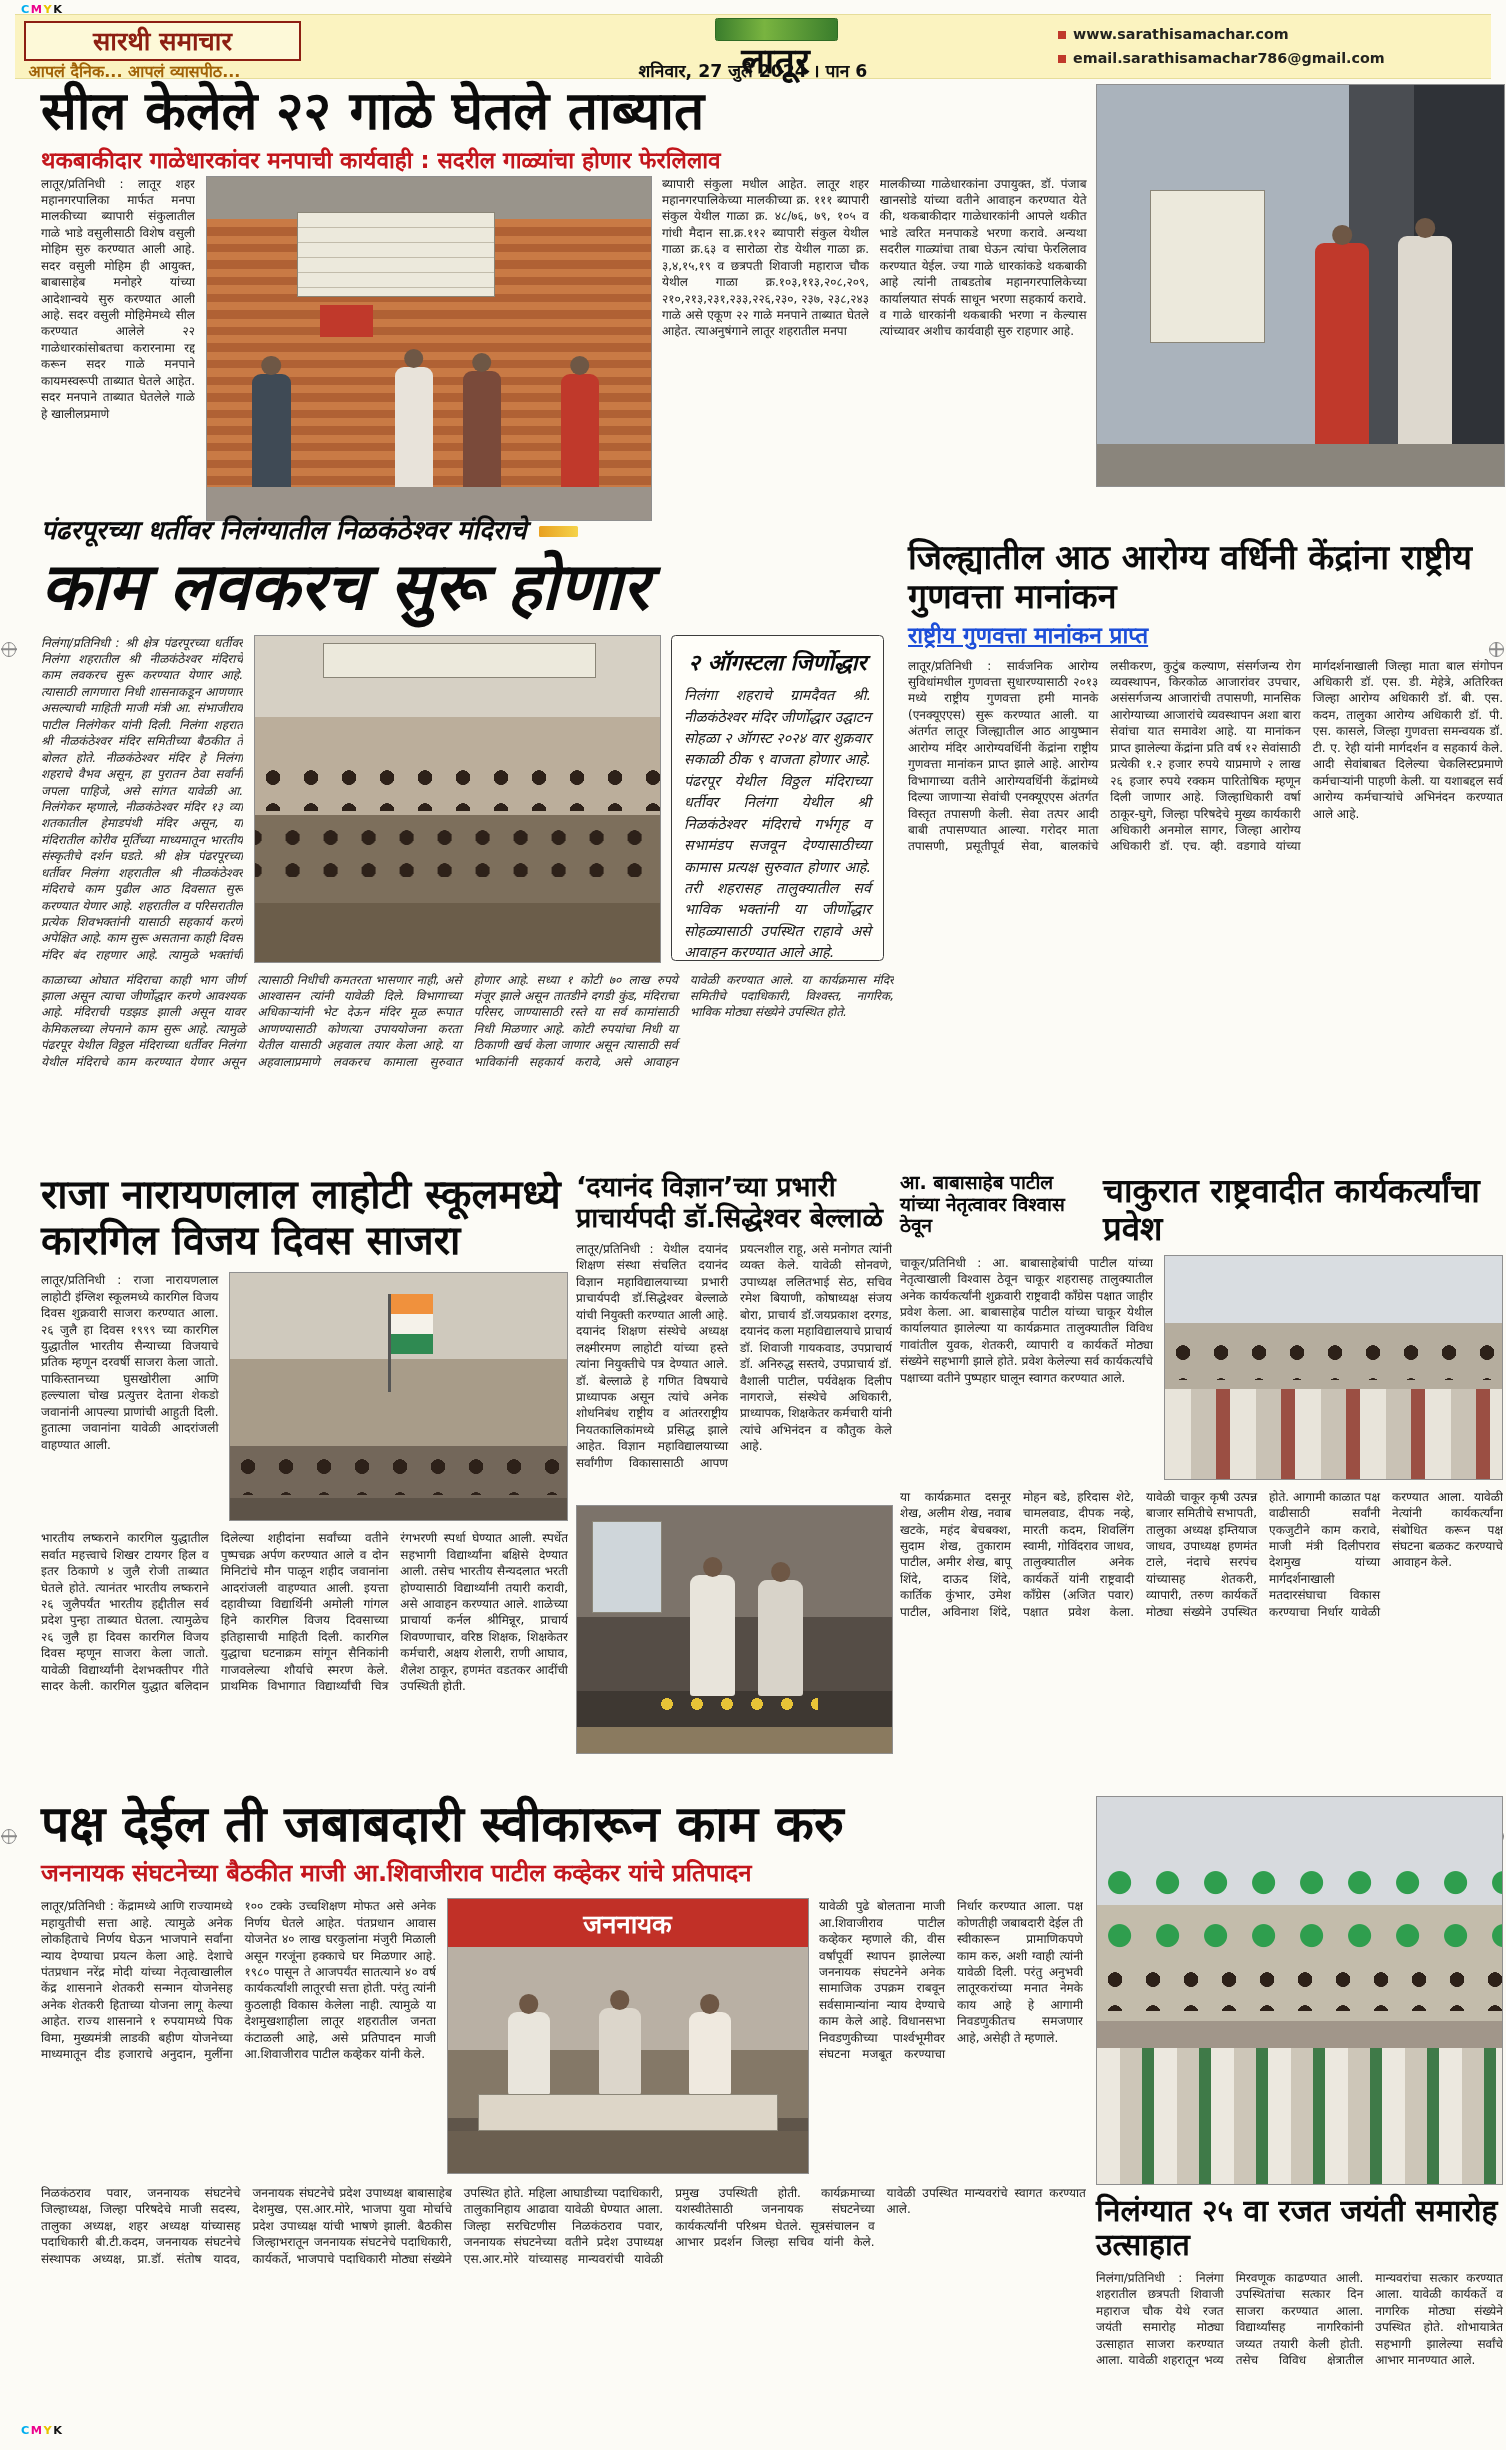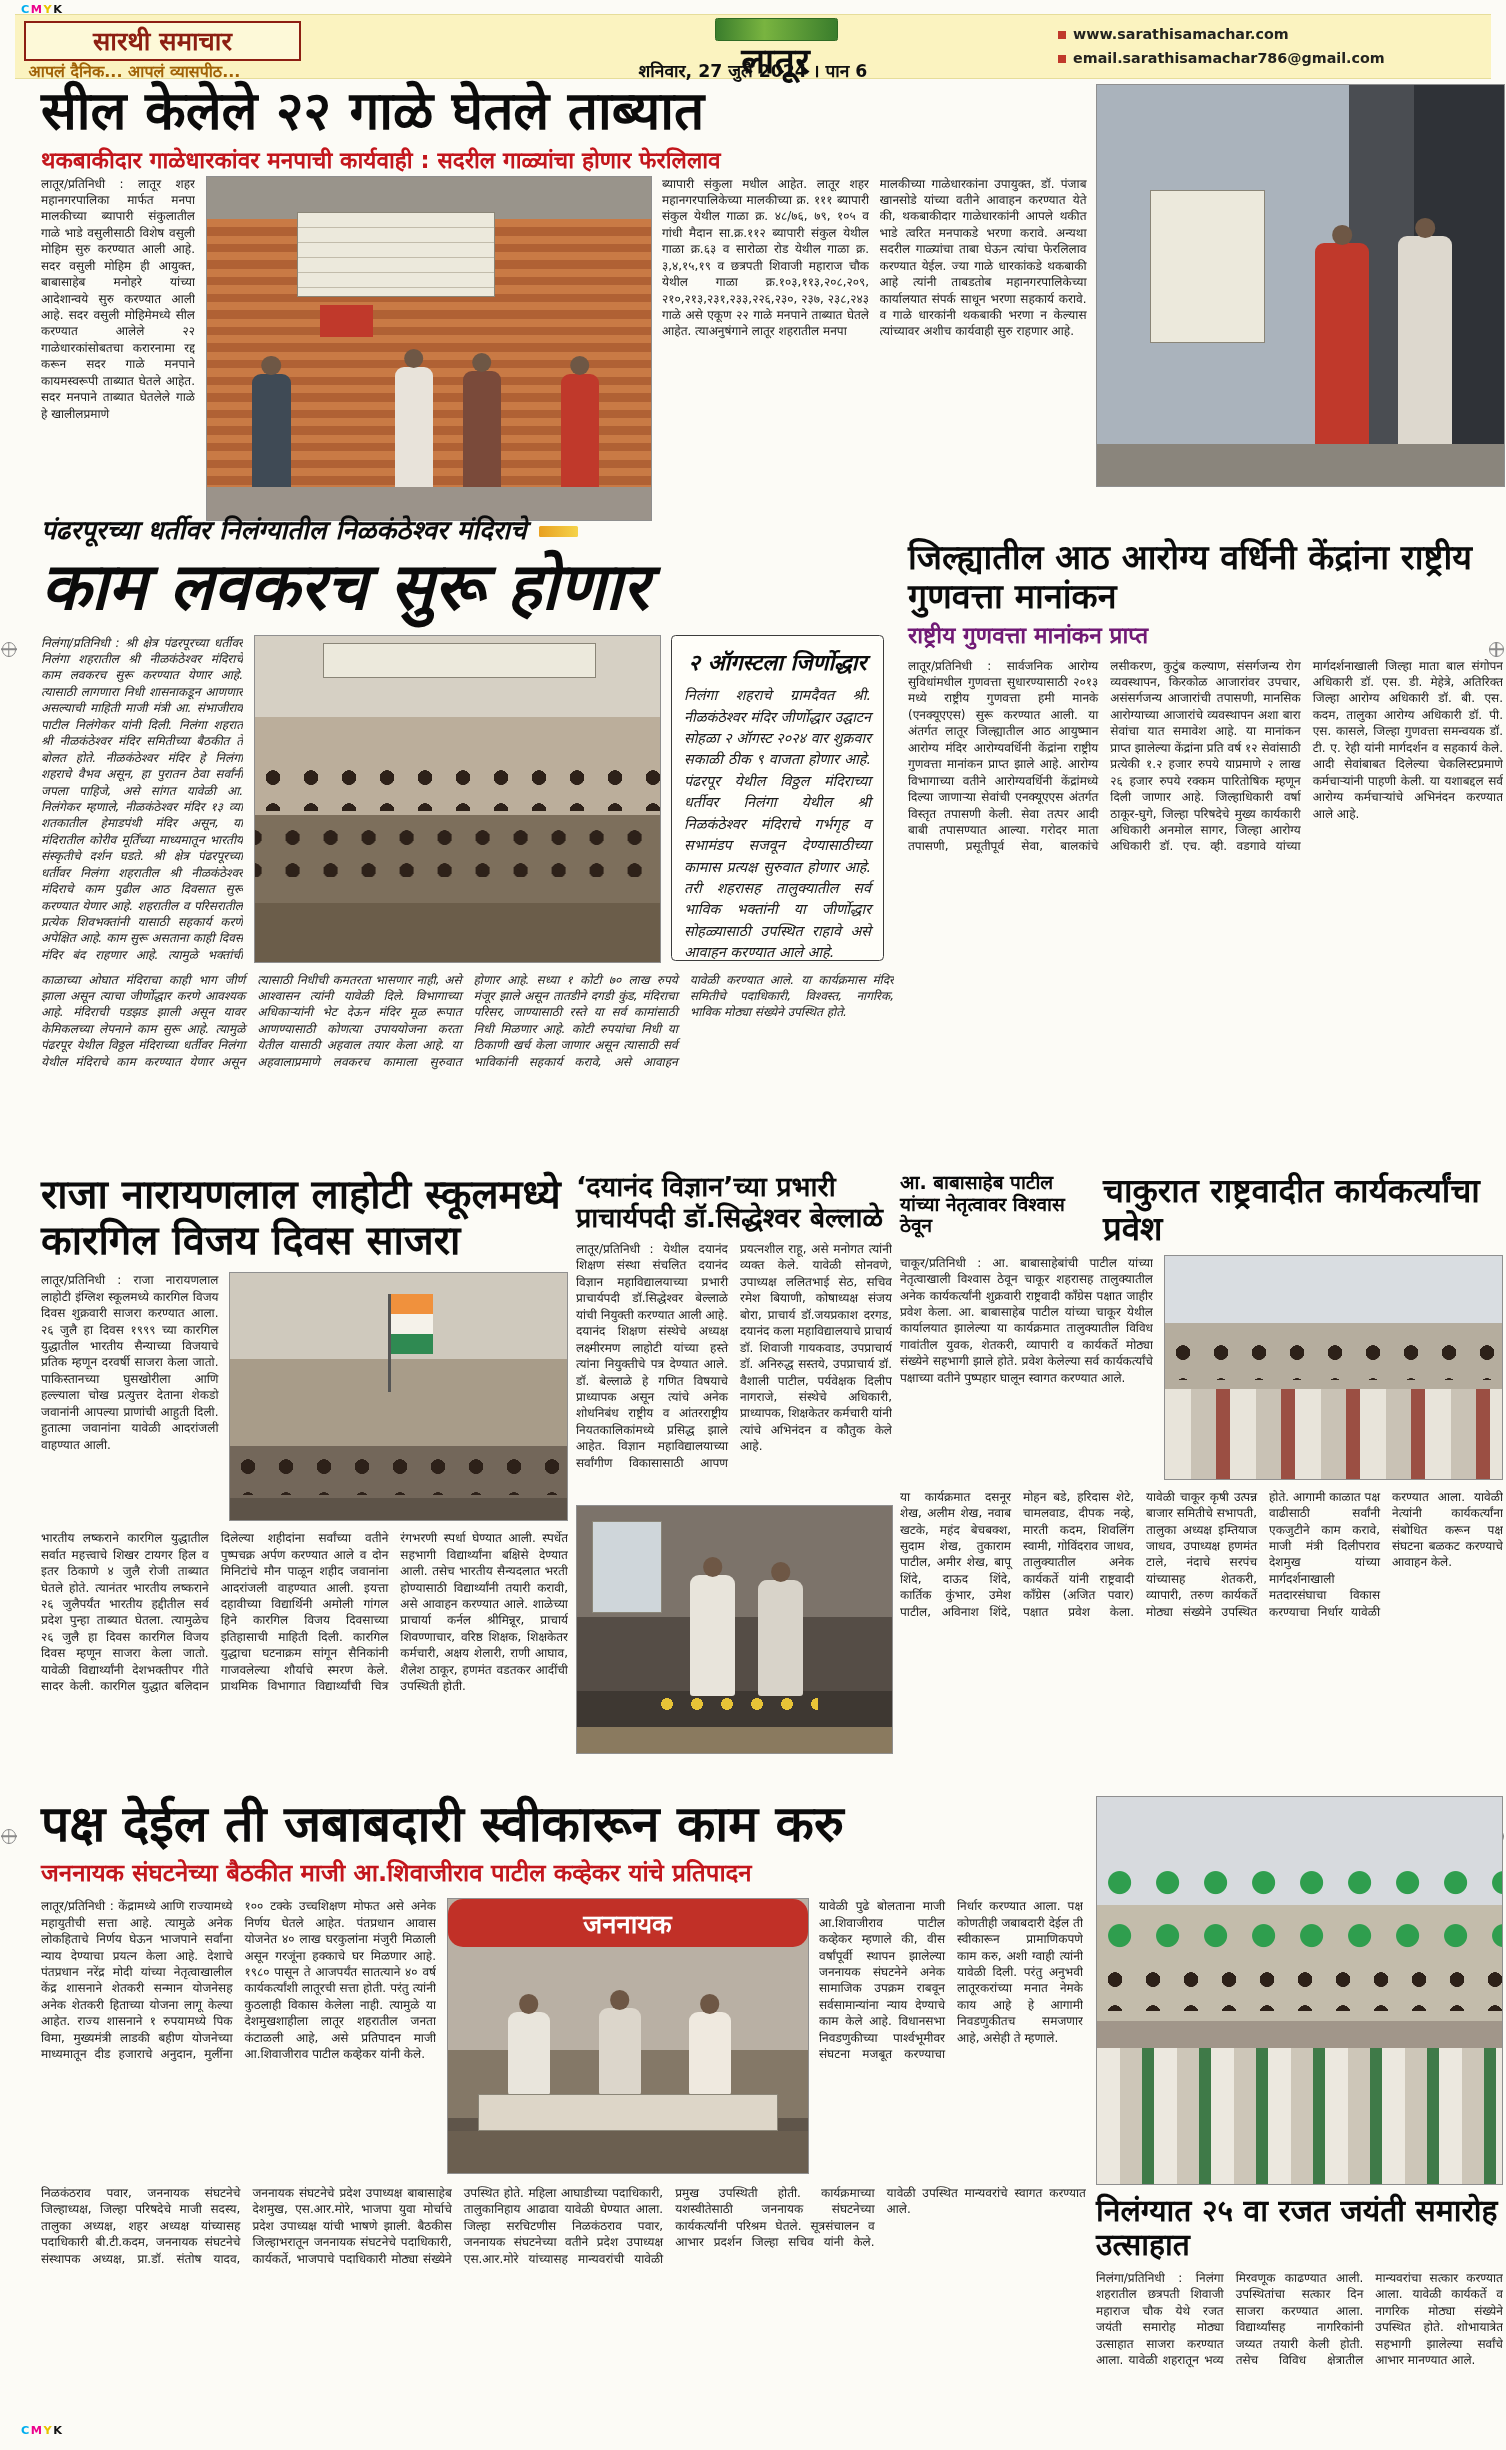--- a/index.html
+++ b/index.html
@@ -7,21 +7,21 @@
        font-family:"DejaVu Sans", sans-serif;color:#1b1b1b;overflow:hidden;}
   .abs{position:absolute;}
   h1,h2,h3{margin:0;color:#0b0b0b;line-height:1.14;font-weight:700;}
   .body-text{font-size:12px;line-height:1.37;text-align:justify;overflow:hidden;color:#1d1d1d;}
   .cols2{column-count:2;column-gap:12px;}
   .cols3{column-count:3;column-gap:12px;}
   .cols4{column-count:4;column-gap:12px;}
   .cols5{column-count:5;column-gap:12px;}
   .subhead{font-weight:700;margin-top:6px;line-height:1.2;}
   .red{color:#c3161c;}
-  .maroon{color:#701a75;}
+  .maroon{color:#1d4ed8;text-decoration:underline;}
   
   .header-strip{background:#fbf3c0;border-top:0.8px solid #e6dd9a;border-bottom:0.8px solid #e6dd9a;}
   .logo-box{border:2.3px double #8d1f12;display:flex;align-items:center;justify-content:center;
             font-size:25.6px;font-weight:800;color:#8d1f12;background:#fdf9d8;}
   .tagline{color:#a16207;font-size:16px;font-weight:700;}
   .city{font-size:35px;font-weight:800;color:#0d0d0d;text-align:center;letter-spacing:0.8px;}
   .banner-img{background:linear-gradient(90deg,#3a7d2c,#79b440 40%,#3a7d2c);border:0.8px solid #2f6b24;border-radius:2.3px;}
   .date-line{font-size:17.3px;font-weight:700;color:#101010;text-align:center;}
   .contact{font-size:14.3px;color:#23231f;font-weight:600;line-height:1.7;}
   .sq{display:inline-block;width:8.3px;height:8.3px;background:#c0392b;margin-right:6.8px;}
@@ -32,21 +32,21 @@
   .photo{position:relative;border:0.8px solid #8f8f8f;overflow:hidden;background:#b9b2a6;}
   .strip{position:absolute;}
   .fig{position:absolute;border-radius:9px 9px 3px 3px;}
   .fig::before{content:"";position:absolute;top:-18px;left:50%;transform:translateX(-50%);
                width:19.6px;height:19.6px;border-radius:50%;background:#6e5745;}
   .heads{position:absolute;left:0;right:0;
          background-image:radial-gradient(circle 7.5px at 18px 13.6px,#2d2119 96%,transparent);
          background-size:38px 33px;}
   .poster{position:absolute;background:#ece9dc;border:0.8px solid #8a8577;}
   .jn-banner{position:absolute;left:0;right:0;top:0;height:48px;background:#c13027;color:#fff;
-             display:flex;align-items:center;justify-content:center;font-size:25.6px;font-weight:800;border-radius:15px;}
+             display:flex;align-items:center;justify-content:center;font-size:25.6px;font-weight:800;}
   .infobox{border:1.5px solid #3c3c3c;border-radius:4.5px;padding:10.5px 12px;overflow:hidden;background:#fffef9;}
   .infobox-title{font-size:22px;font-weight:800;text-align:center;margin-bottom:9px;color:#0c0c0c;}
   .infobox-body{font-size:14.3px;line-height:1.5;text-align:justify;color:#1c1c1c;}
   
   .cmyk{font-size:11.3px;font-weight:700;letter-spacing:1.5px;}
   .regmark{position:absolute;width:12.8px;height:12.8px;border:1.5px solid #8a8a8a;border-radius:50%;}
   .regmark::before{content:"";position:absolute;left:50%;top:-1.5px;bottom:-1.5px;width:1.5px;background:#8a8a8a;transform:translateX(-50%);}
   .regmark::after{content:"";position:absolute;top:50%;left:-1.5px;right:-1.5px;height:1.5px;background:#8a8a8a;transform:translateY(-50%);}
 </style>
 </head>

